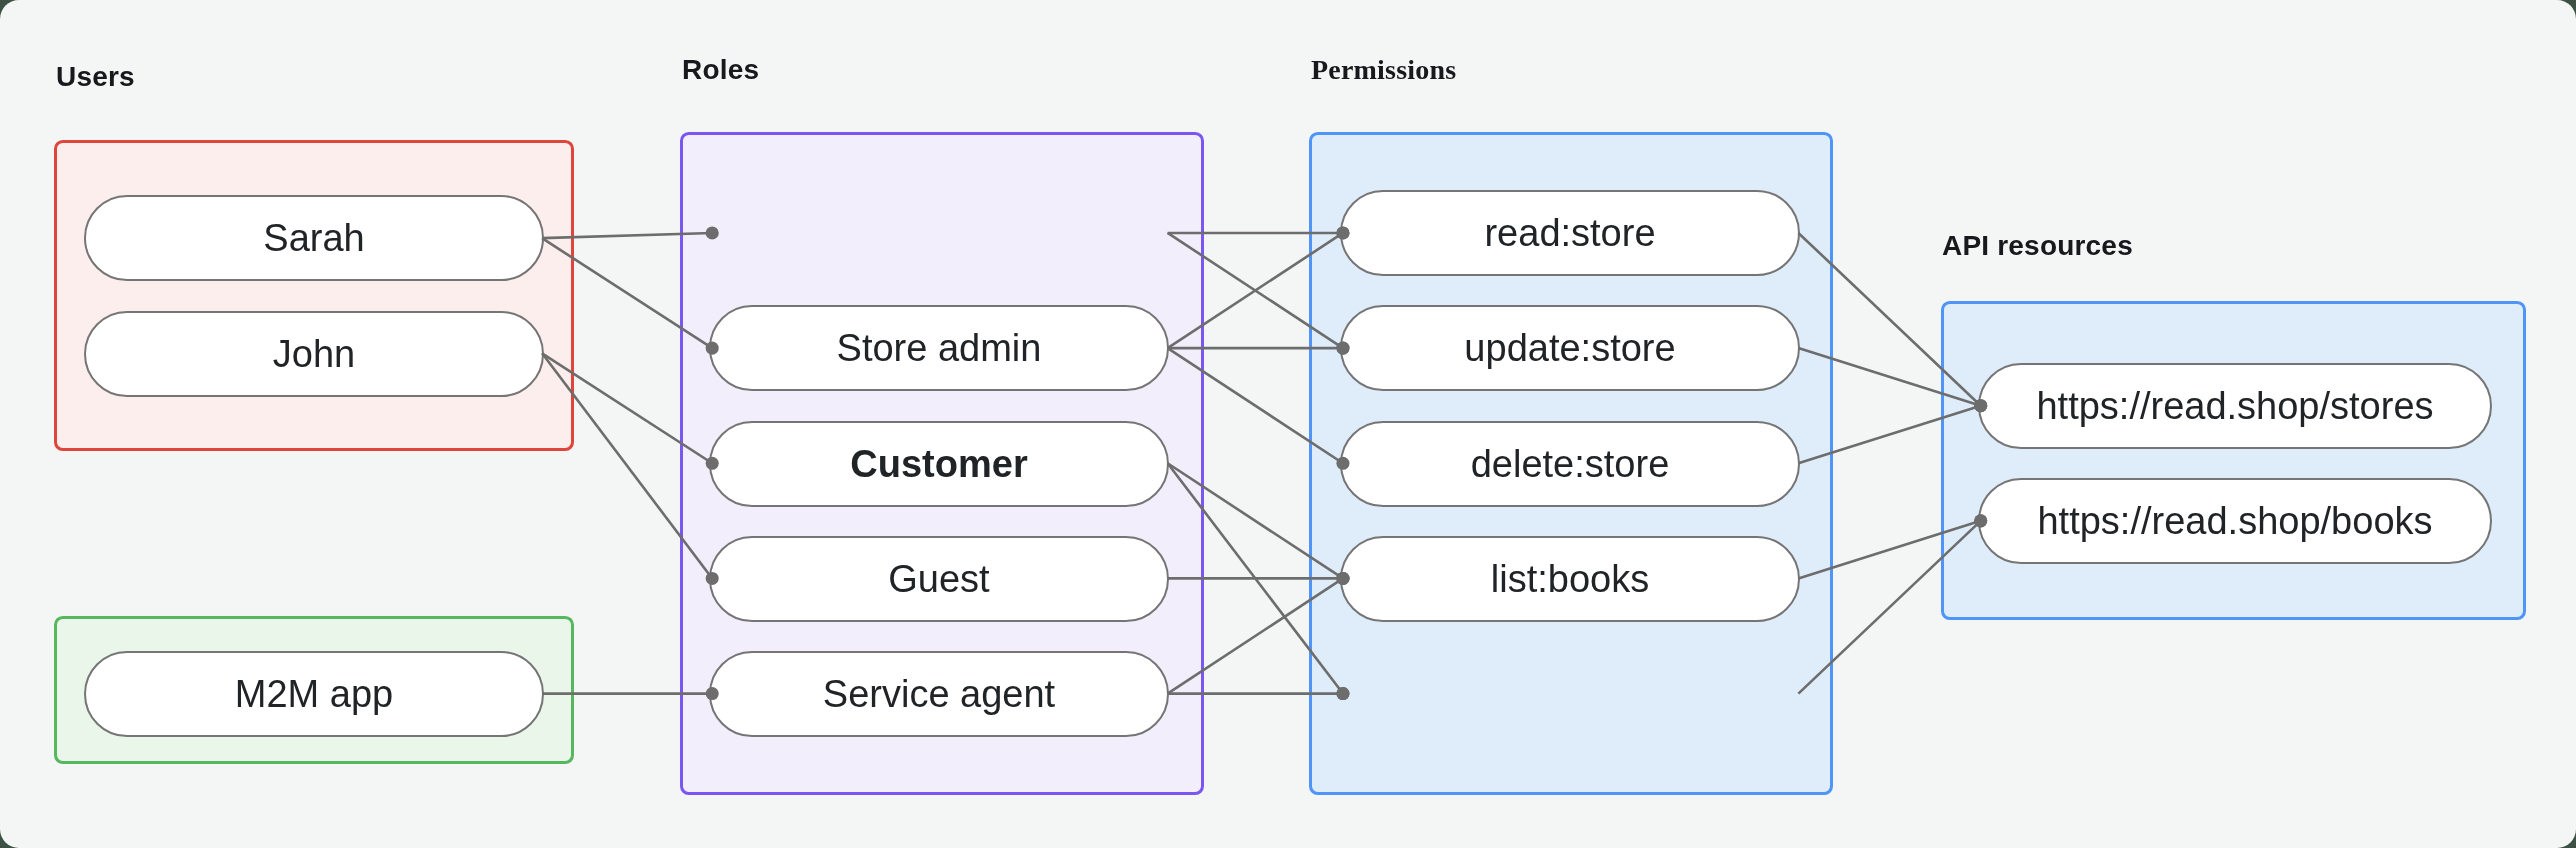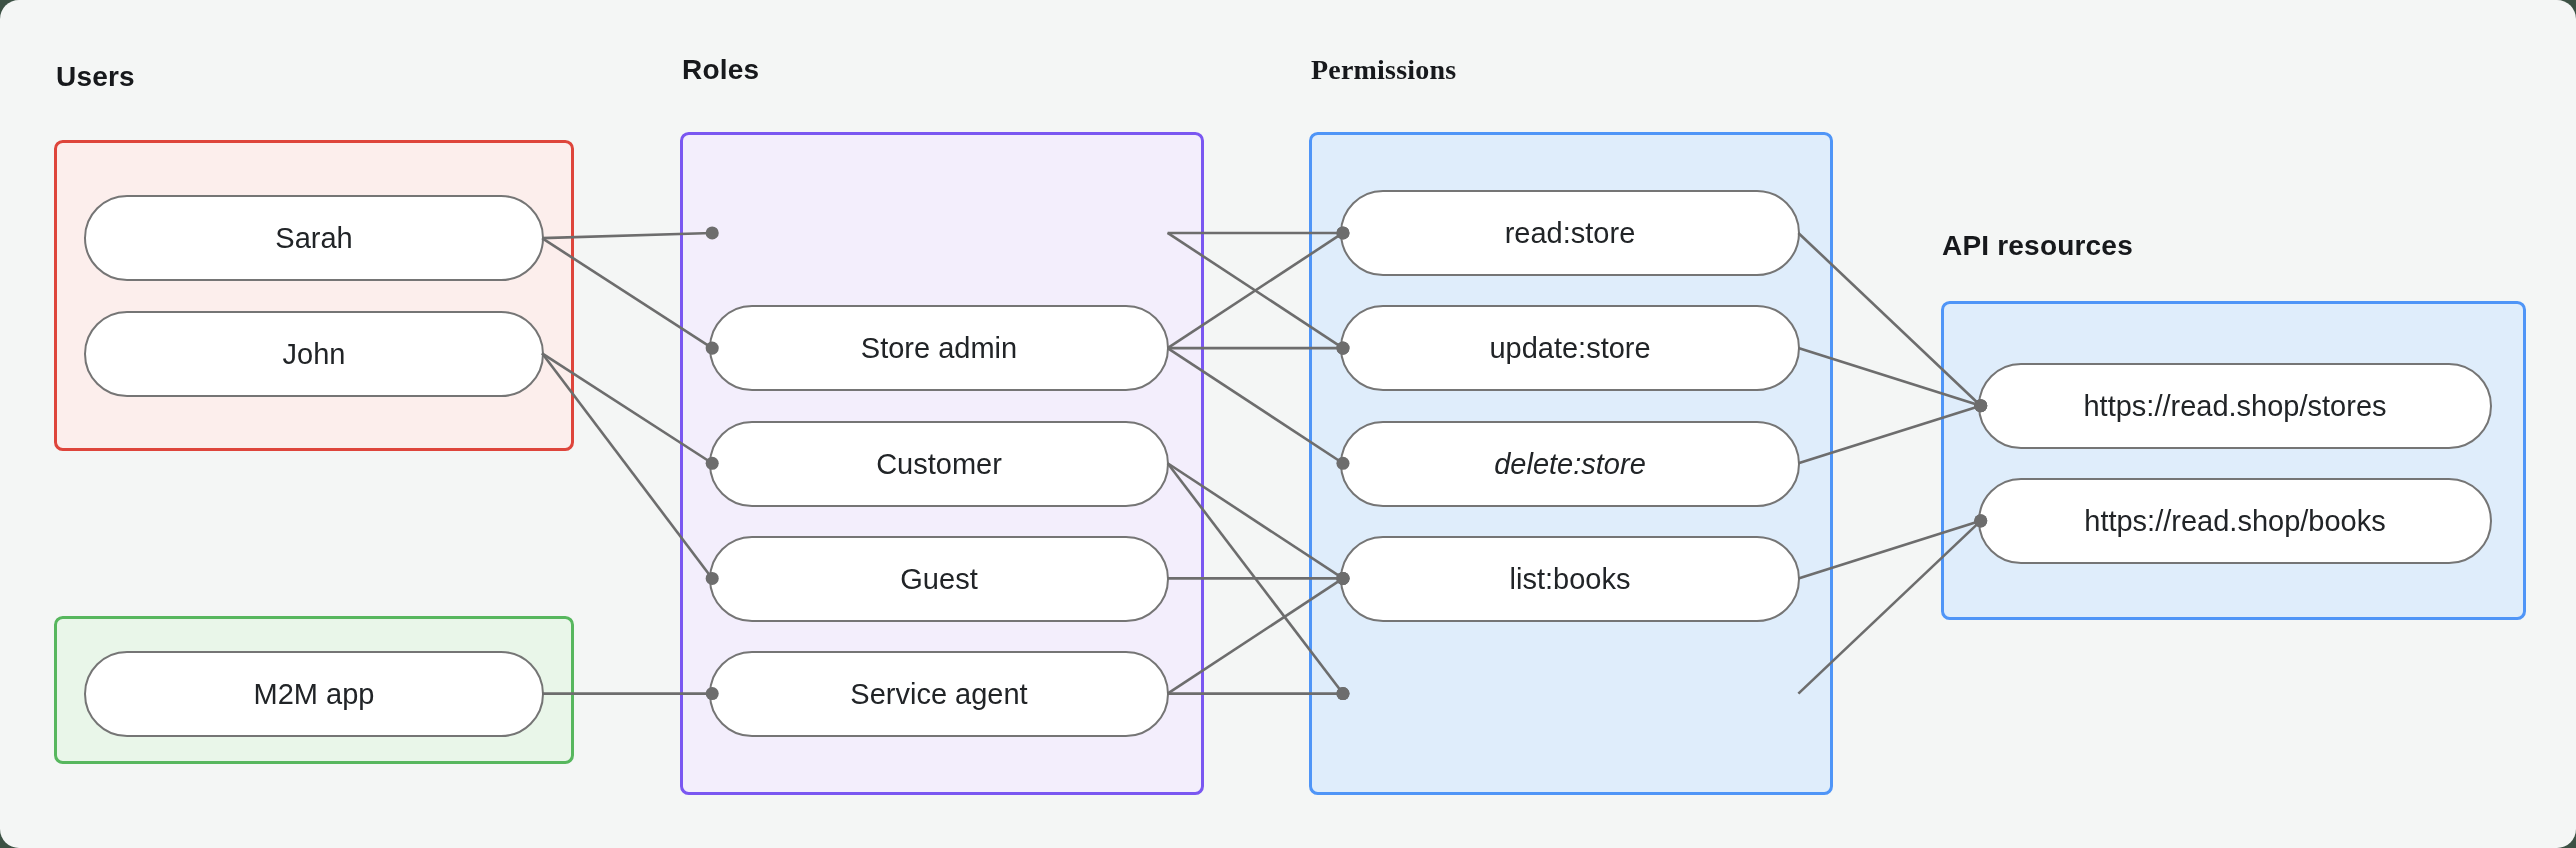--- a/index.html
+++ b/index.html
@@ -45,35 +45,35 @@
   .node {
     position: absolute;
     height: 86px;
     background: #ffffff;
     border: 2.6px solid #757575;
     border-radius: 52px;
     box-sizing: border-box;
     display: flex;
     align-items: center;
     justify-content: center;
-    font-size: 29px;
+    font-size: 38px;
     color: #212427;
     white-space: nowrap;
   }
   .n-sarah  { left: 84px;   top: 195px; width: 460px; }
   .n-john   { left: 84px;   top: 311px; width: 460px; text-align: center; }
   .n-m2m    { left: 84px;   top: 651px; width: 460px; }
   .n-sm     { left: 709px;  top: 190px; width: 460px; }
   .n-sa     { left: 709px;  top: 305px; width: 460px; }
-  .n-cust   { left: 709px;  top: 421px; width: 460px; }
+  .n-cust   { left: 709px;  top: 421px; width: 460px; font-weight: bold; }
   .n-guest  { left: 709px;  top: 536px; width: 460px; }
   .n-sva    { left: 709px;  top: 651px; width: 460px; }
   .n-read   { left: 1340px; top: 190px; width: 460px; }
   .n-update { left: 1340px; top: 305px; width: 460px; }
-  .n-delete { left: 1340px; top: 421px; width: 460px; font-style: italic; }
+  .n-delete { left: 1340px; top: 421px; width: 460px; }
   .n-list   { left: 1340px; top: 536px; width: 460px; }
   .n-order  { left: 1340px; top: 651px; width: 460px; }
   .n-stores { left: 1978px; top: 363px; width: 514px; }
   .n-books  { left: 1978px; top: 478px; width: 514px; }
 
   .edge-layer {
     position: absolute;
     left: 0; top: 0;
     pointer-events: none;
   }

